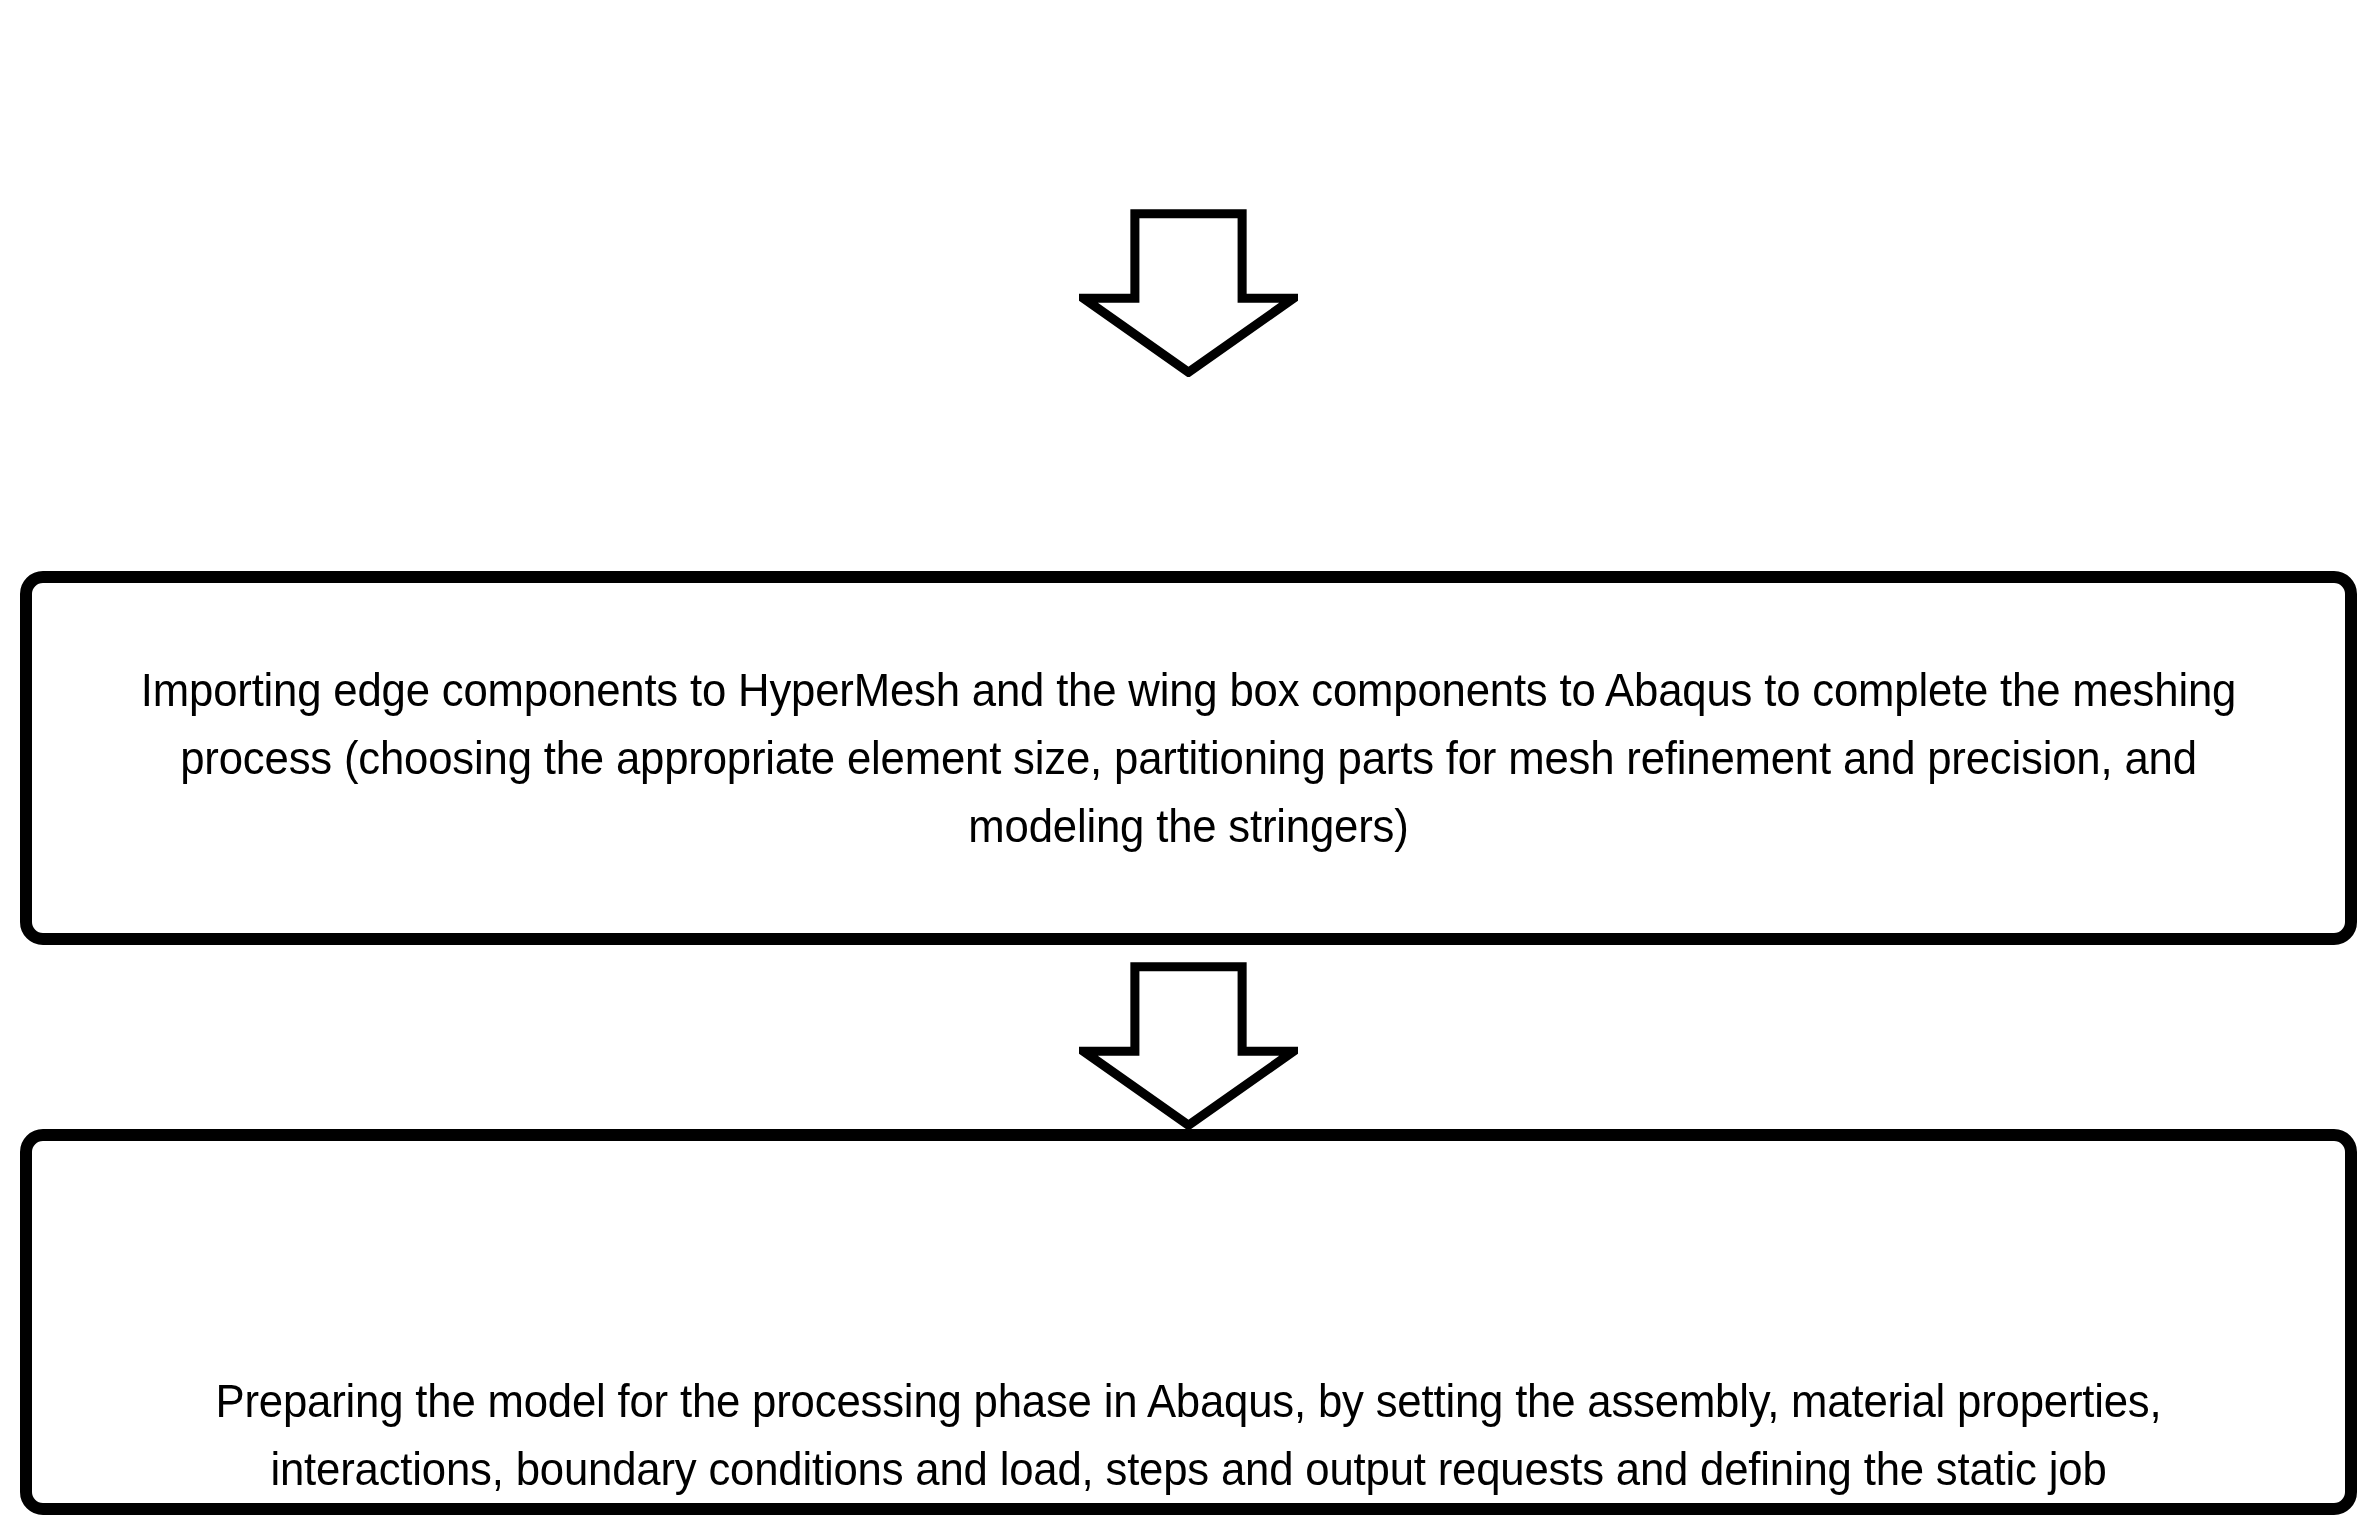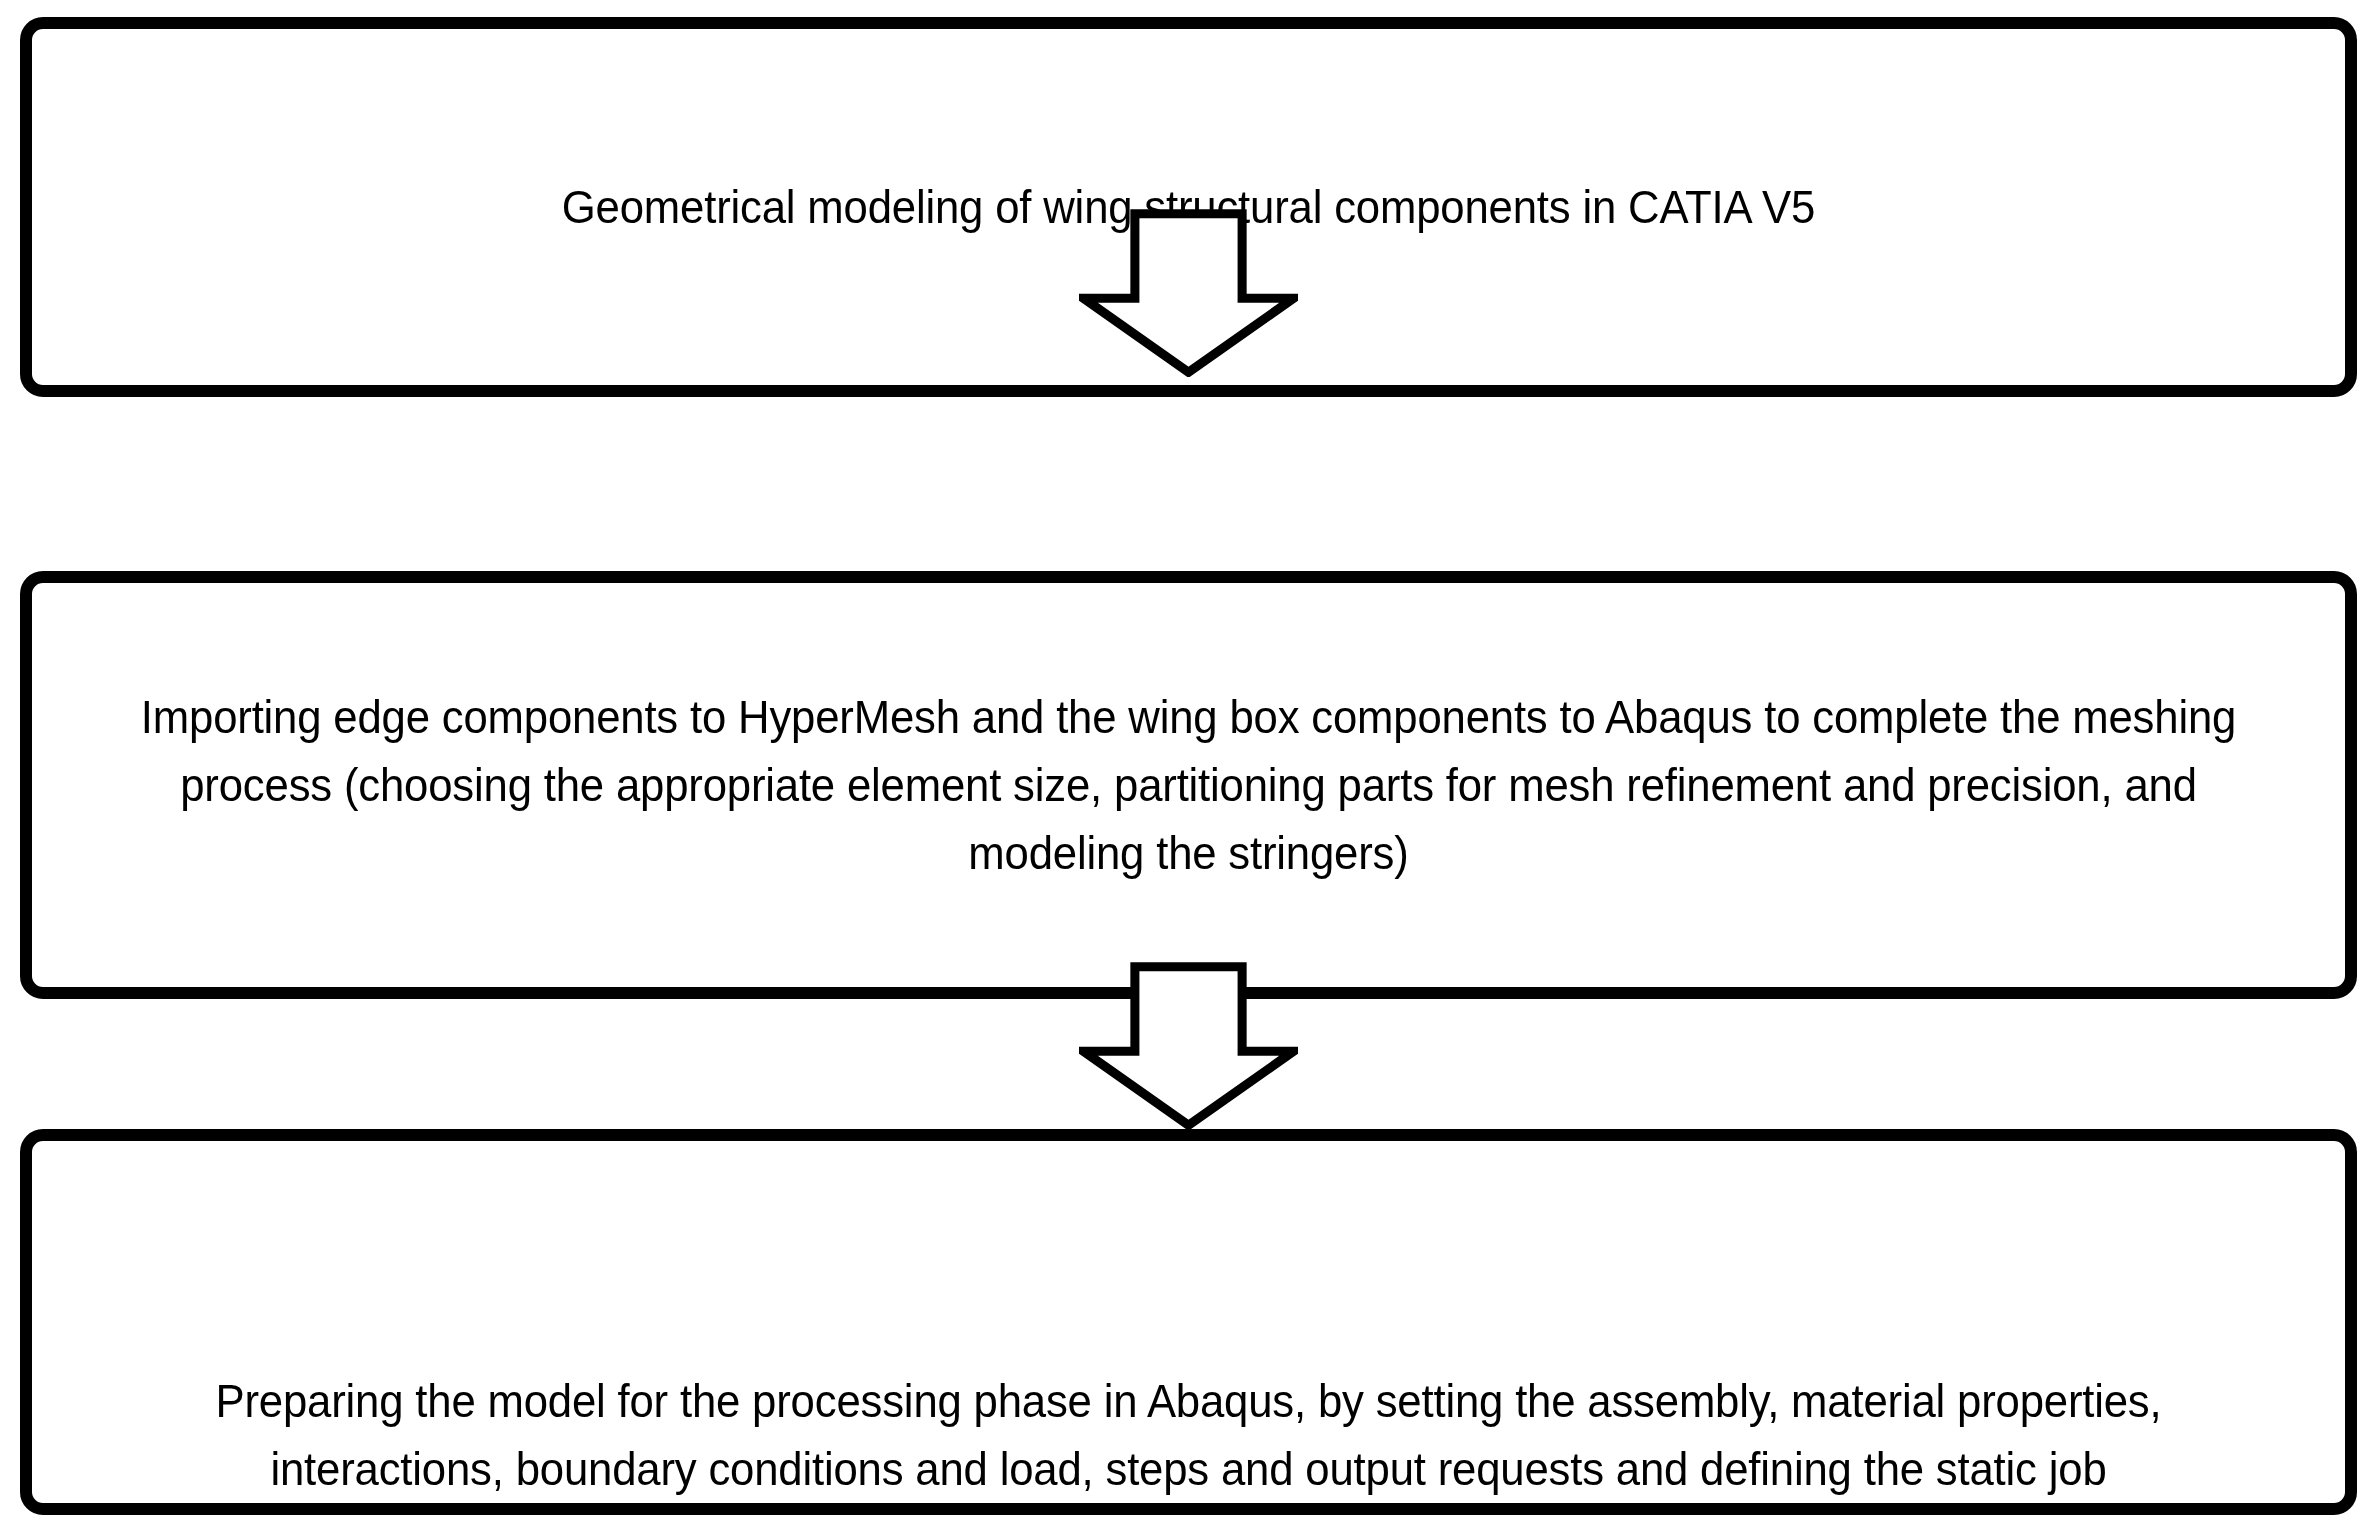--- a/index.html
+++ b/index.html
@@ -45,42 +45,39 @@
     font-weight: 400;
     padding: 0 26px;
     box-sizing: border-box;
     white-space: pre-line;
     font-stretch: semi-condensed;
     transform: scaleX(0.93);
     transform-origin: center center;
   }
 
   #node-1 { left: 20.4px;  top: 16.6px;   width: 2337px; height: 380px; }
-  #node-2 { left: 20.4px;  top: 571px;  width: 2337px; height: 428px; }
+  #node-2 { left: 20.4px;  top: 571px;  width: 2337px; height: 374px; }
   #node-3 { left: 20.4px;  top: 1129px; width: 2337px; height: 386px; align-items: flex-end; }
 
   
   .connector {
     position: absolute;
     width: 219px;
     height: 168px;
   }
   #connector-1 { left: 1079px; top: 209px; }
   #connector-2 { left: 1079px; top: 962px; }
 
   .connector svg { display: block; width: 100%; height: 100%; }
 </style>
 </head>
 <body>
 
 <div id="flowchart">
 
-  <div class="node" id="node-1">
-    <span class="node-text">Geometrical modeling of wing structural components in CATIA V5</span>
-  </div>
 
   <div class="connector" id="connector-1">
     <svg viewBox="0 0 290 222" xmlns="http://www.w3.org/2000/svg" aria-hidden="true">
       <polygon points="74,6 216,6 216,118 284,118 145,216 6,118 74,118" fill="#ffffff" stroke="#000000" stroke-width="12" stroke-linejoin="miter"></polygon>
     </svg>
   </div>
 
   <div class="node" id="node-2">
     <span class="node-text">Importing edge components to HyperMesh and the wing box components to Abaqus to complete the meshing process (choosing the appropriate element size, partitioning parts for mesh refinement and precision, and modeling the stringers)</span>
   </div>

